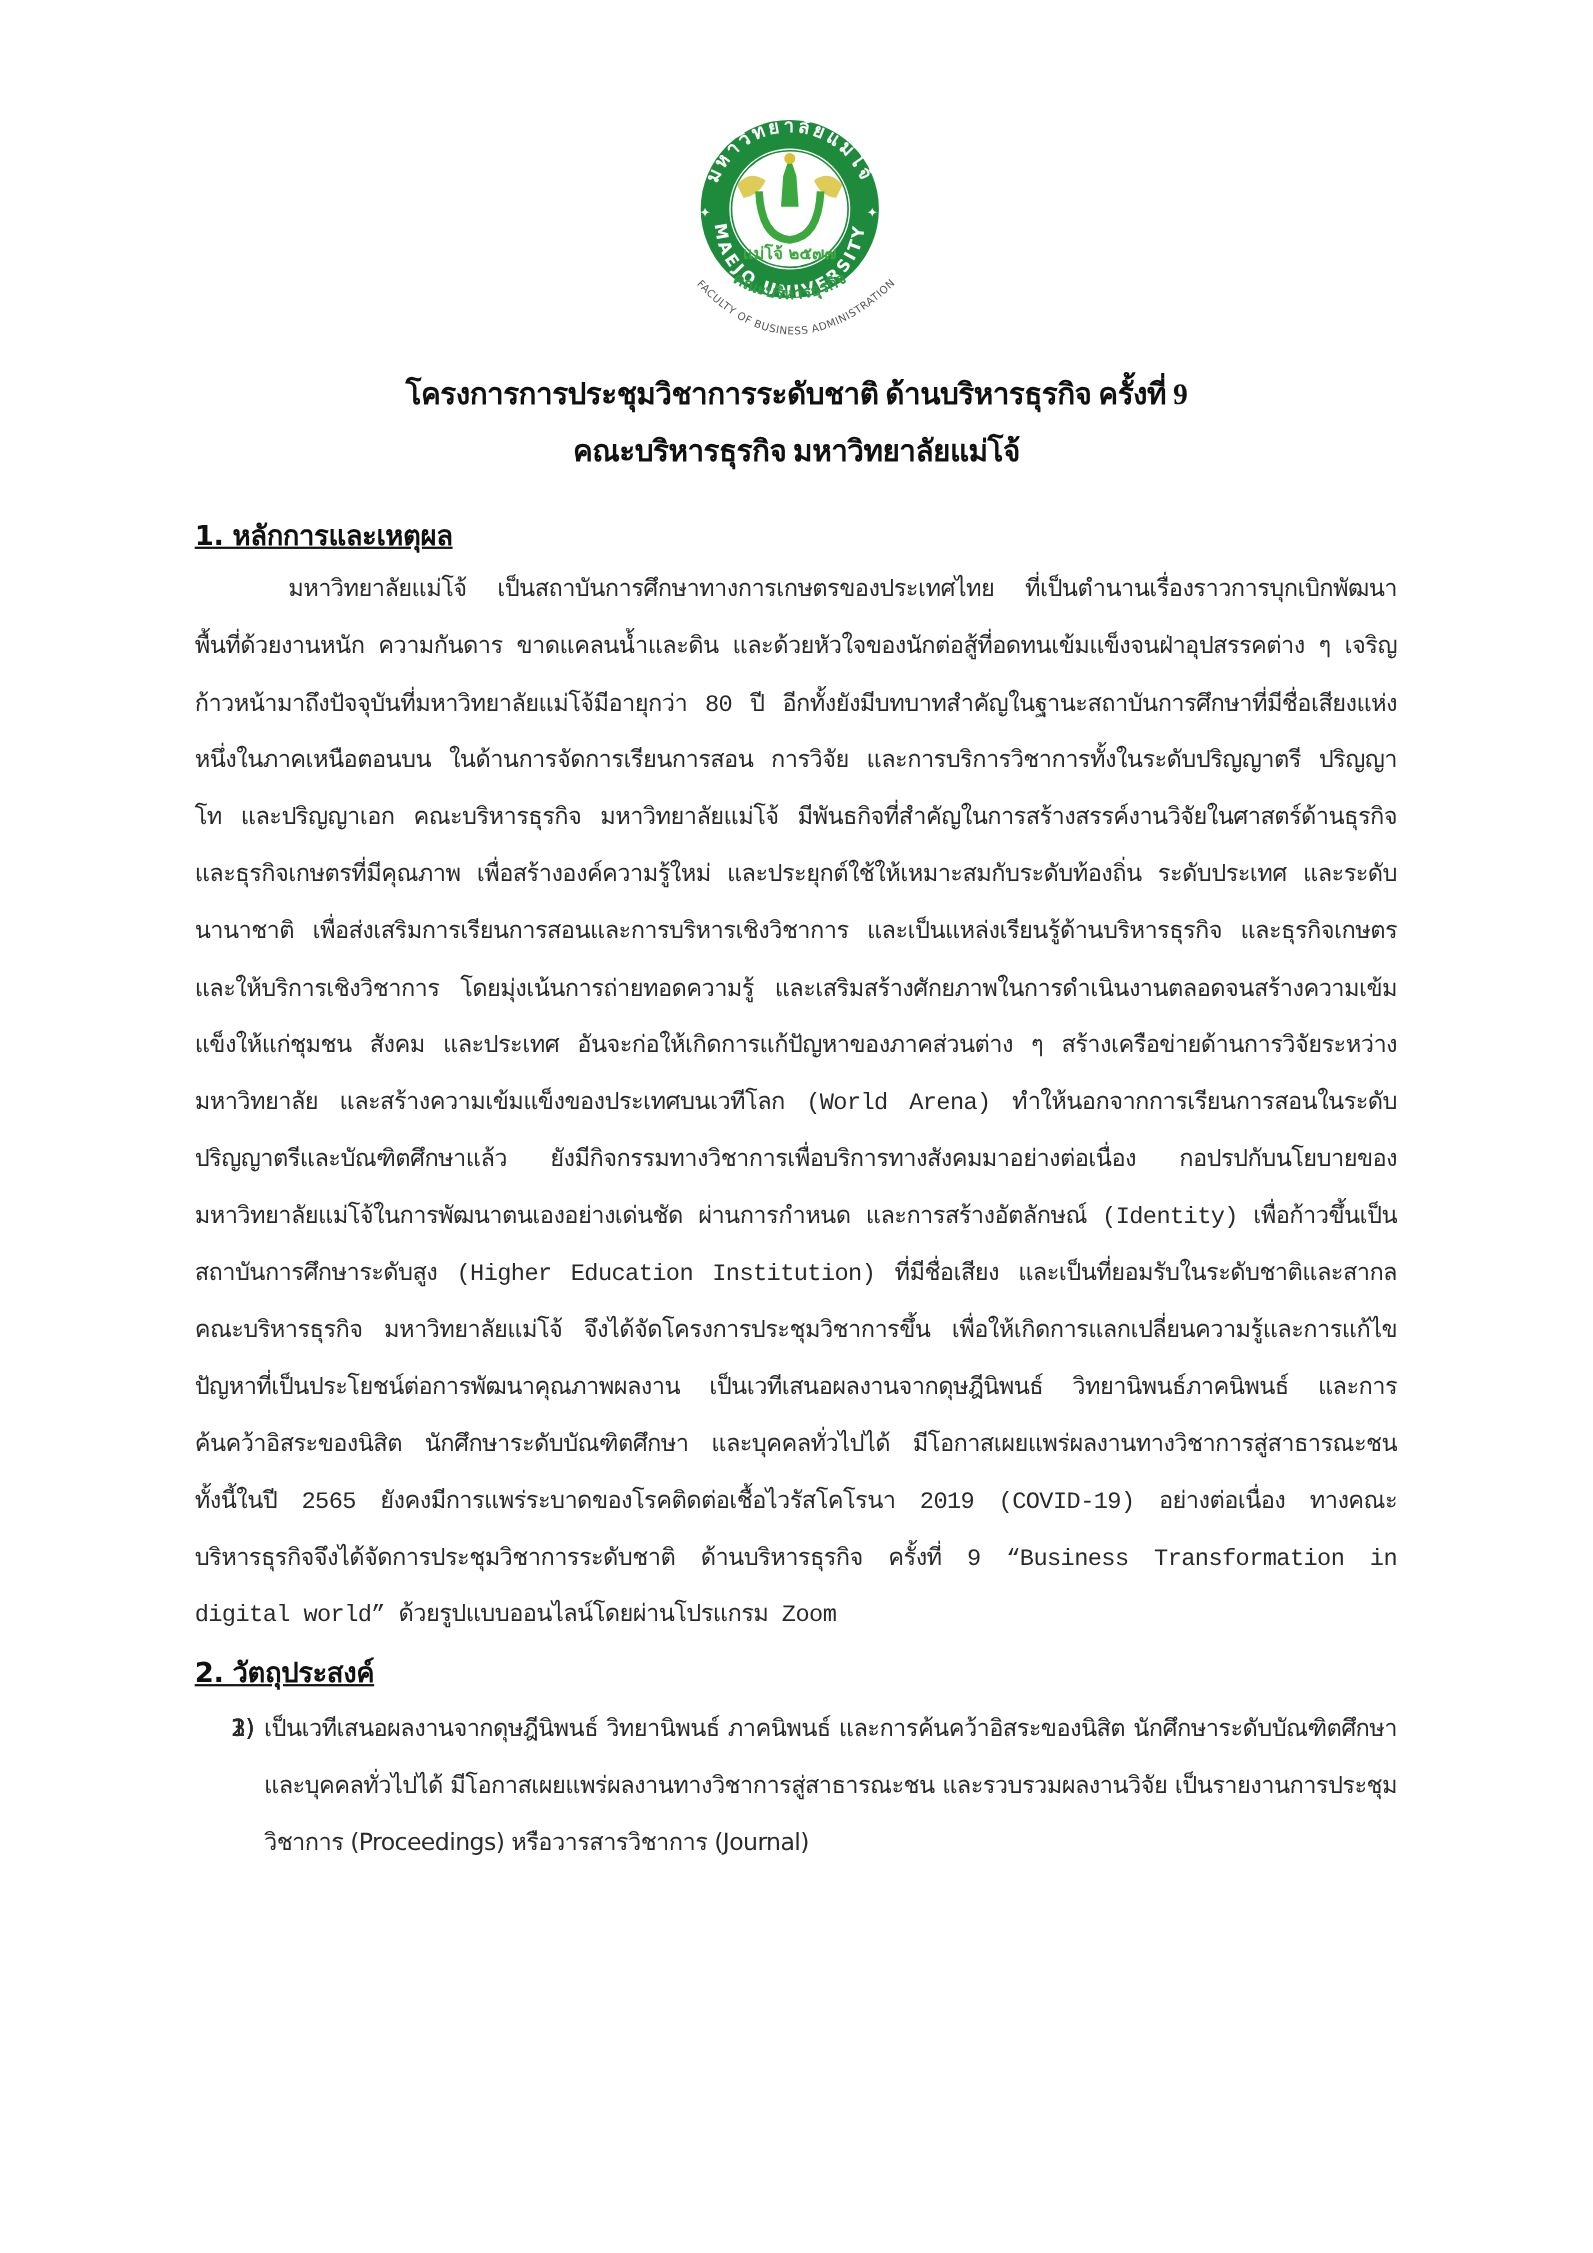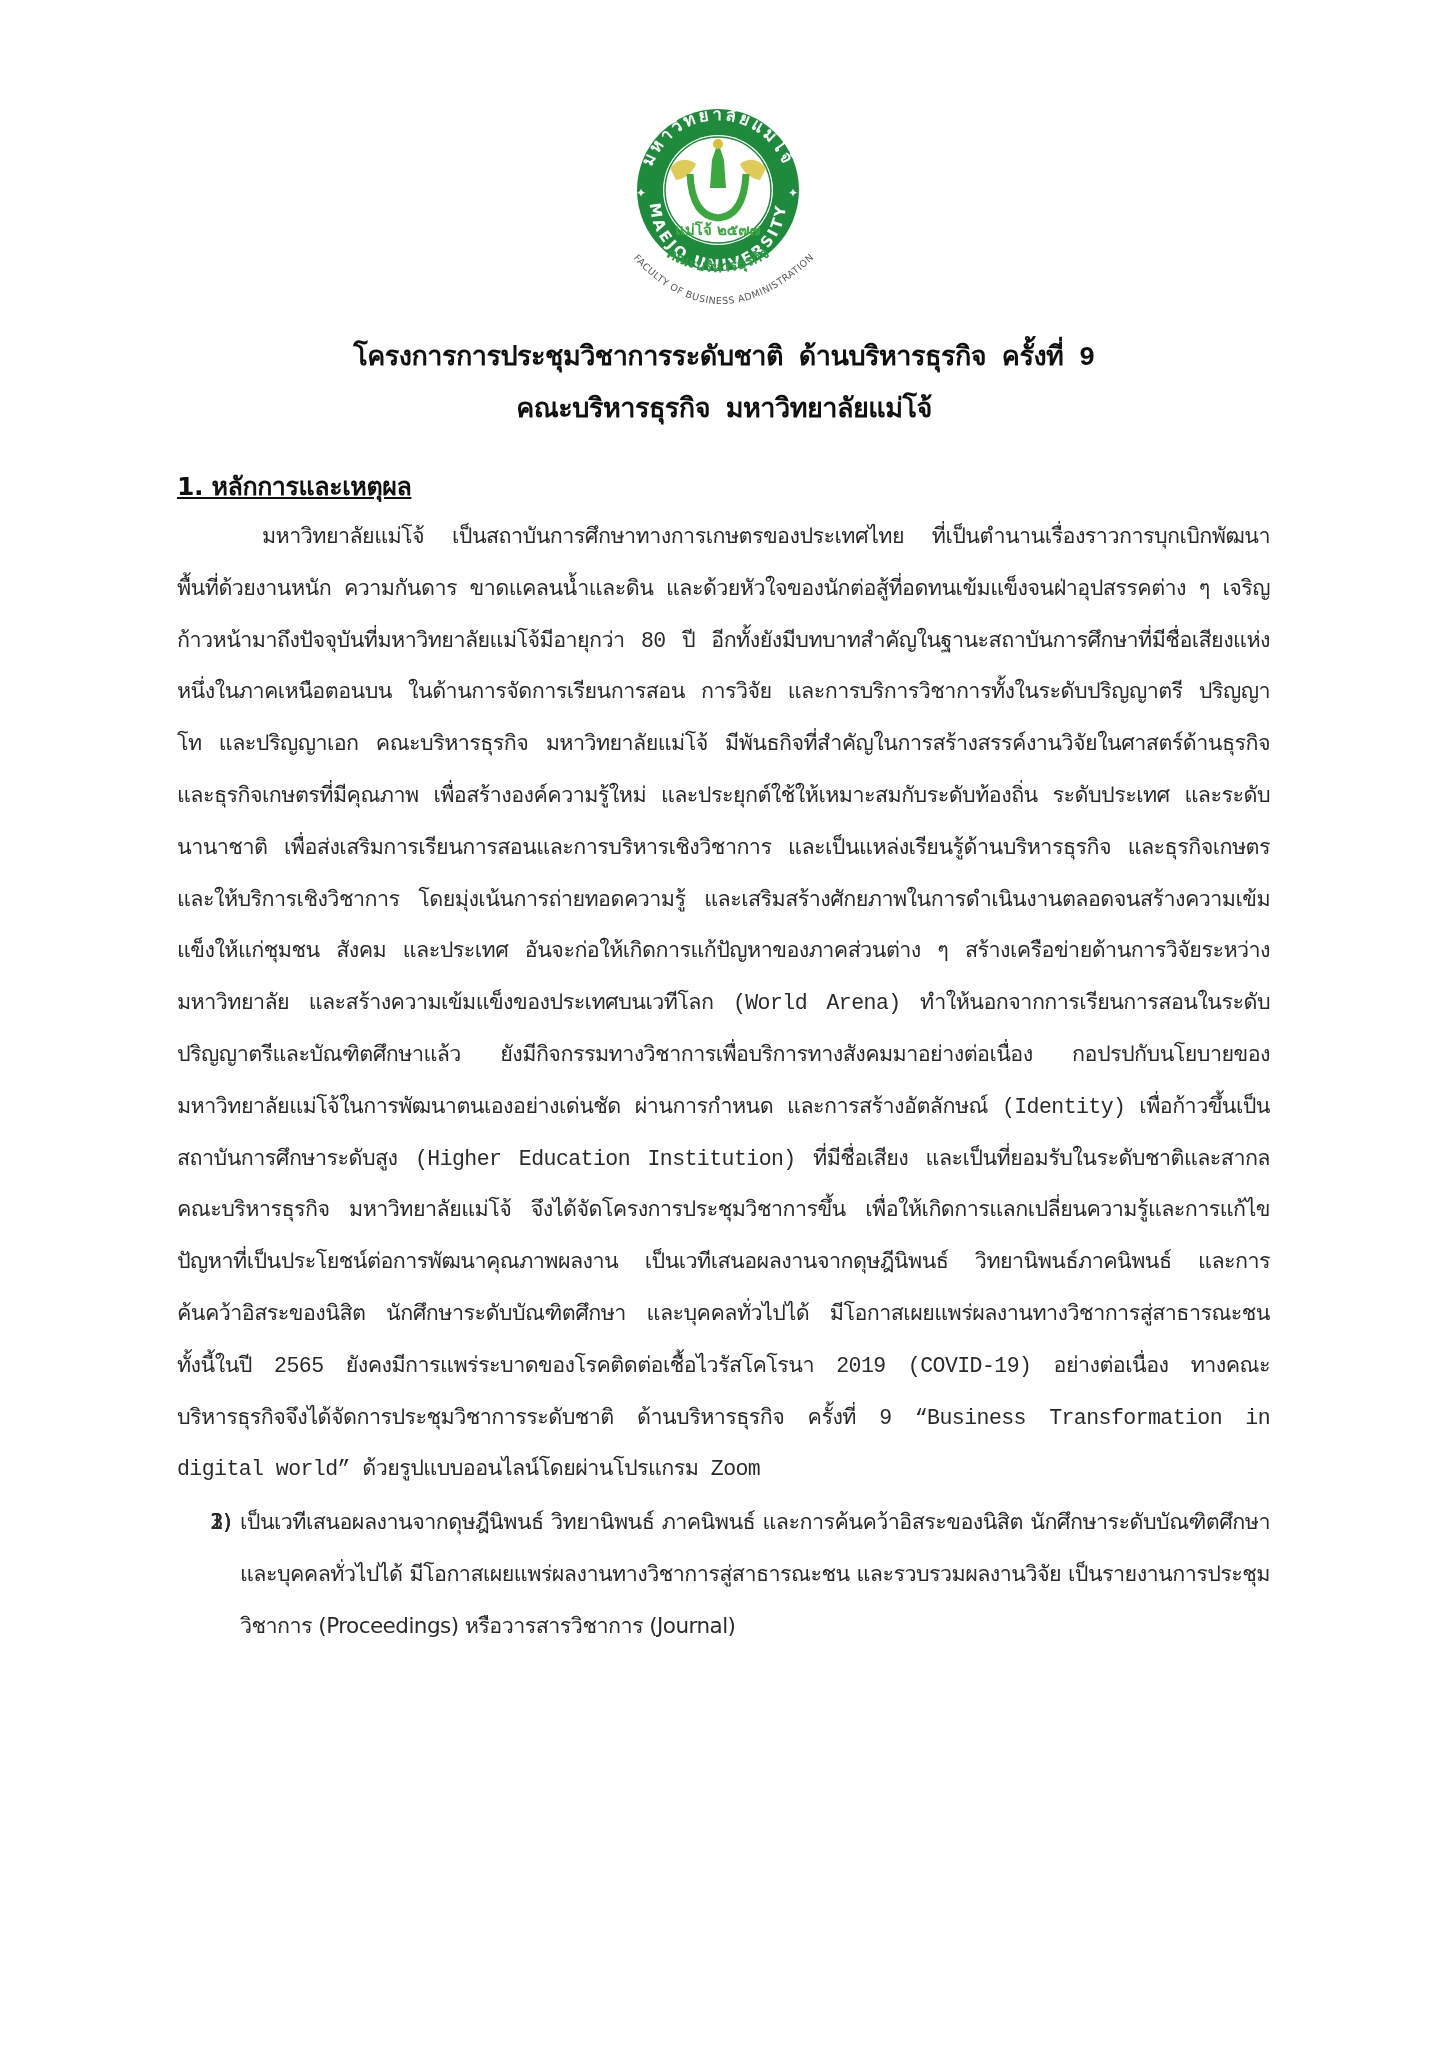--- a/index.html
+++ b/index.html
@@ -35,21 +35,21 @@
 
   
   .title-block {
     position: absolute;
     left: 0;
     top: 332px;
     width: 1448px;
     text-align: center;
   }
   .title-line {
-    font-family: Liberation Mono, monospace;
+    font-family: Liberation Serif, serif;
     font-size: 27px;
     font-weight: bold;
     line-height: 52px;
     color: #111;
     letter-spacing: -0.5px;
   }
 
   
   .content {
     position: absolute;
@@ -150,20 +150,21 @@
   </div>
 
   <div class="content">
 
     <div class="section">
       <div class="section-heading">1. หลักการและเหตุผล</div>
       <p class="para">มหาวิทยาลัยแม่โจ้ เป็นสถาบันการศึกษาทางการเกษตรของประเทศไทย ที่เป็นตำนานเรื่องราวการบุกเบิกพัฒนาพื้นที่ด้วยงานหนัก ความกันดาร ขาดแคลนน้ำและดิน และด้วยหัวใจของนักต่อสู้ที่อดทนเข้มแข็งจนฝ่าอุปสรรคต่าง ๆ เจริญก้าวหน้ามาถึงปัจจุบันที่มหาวิทยาลัยแม่โจ้มีอายุกว่า 80 ปี อีกทั้งยังมีบทบาทสำคัญในฐานะสถาบันการศึกษาที่มีชื่อเสียงแห่งหนึ่งในภาคเหนือตอนบน ในด้านการจัดการเรียนการสอน การวิจัย และการบริการวิชาการทั้งในระดับปริญญาตรี ปริญญาโท และปริญญาเอก คณะบริหารธุรกิจ มหาวิทยาลัยแม่โจ้ มีพันธกิจที่สำคัญในการสร้างสรรค์งานวิจัยในศาสตร์ด้านธุรกิจ และธุรกิจเกษตรที่มีคุณภาพ เพื่อสร้างองค์ความรู้ใหม่ และประยุกต์ใช้ให้เหมาะสมกับระดับท้องถิ่น ระดับประเทศ และระดับนานาชาติ เพื่อส่งเสริมการเรียนการสอนและการบริหารเชิงวิชาการ และเป็นแหล่งเรียนรู้ด้านบริหารธุรกิจ และธุรกิจเกษตร และให้บริการเชิงวิชาการ โดยมุ่งเน้นการถ่ายทอดความรู้ และเสริมสร้างศักยภาพในการดำเนินงานตลอดจนสร้างความเข้มแข็งให้แก่ชุมชน สังคม และประเทศ อันจะก่อให้เกิดการแก้ปัญหาของภาคส่วนต่าง ๆ สร้างเครือข่ายด้านการวิจัยระหว่างมหาวิทยาลัย และสร้างความเข้มแข็งของประเทศบนเวทีโลก (World Arena) ทำให้นอกจากการเรียนการสอนในระดับปริญญาตรีและบัณฑิตศึกษาแล้ว ยังมีกิจกรรมทางวิชาการเพื่อบริการทางสังคมมาอย่างต่อเนื่อง กอปรปกับนโยบายของมหาวิทยาลัยแม่โจ้ในการพัฒนาตนเองอย่างเด่นชัด ผ่านการกำหนด และการสร้างอัตลักษณ์ (Identity) เพื่อก้าวขึ้นเป็นสถาบันการศึกษาระดับสูง (Higher Education Institution) ที่มีชื่อเสียง และเป็นที่ยอมรับในระดับชาติและสากล คณะบริหารธุรกิจ มหาวิทยาลัยแม่โจ้ จึงได้จัดโครงการประชุมวิชาการขึ้น เพื่อให้เกิดการแลกเปลี่ยนความรู้และการแก้ไขปัญหาที่เป็นประโยชน์ต่อการพัฒนาคุณภาพผลงาน เป็นเวทีเสนอผลงานจากดุษฎีนิพนธ์ วิทยานิพนธ์ภาคนิพนธ์ และการค้นคว้าอิสระของนิสิต นักศึกษาระดับบัณฑิตศึกษา และบุคคลทั่วไปได้ มีโอกาสเผยแพร่ผลงานทางวิชาการสู่สาธารณะชน  ทั้งนี้ในปี 2565 ยังคงมีการแพร่ระบาดของโรคติดต่อเชื้อไวรัสโคโรนา 2019 (COVID-19) อย่างต่อเนื่อง ทางคณะบริหารธุรกิจจึงได้จัดการประชุมวิชาการระดับชาติ ด้านบริหารธุรกิจ ครั้งที่ 9 “Business Transformation in digital world”  ด้วยรูปแบบออนไลน์โดยผ่านโปรแกรม Zoom</p>
     </div>
 
     <div class="section">
+      <div class="section-heading">2. วัตถุประสงค์</div>
       <ul class="obj-list">
         <li class="obj-item">
           <span class="obj-marker">1)</span>
         </li>
         <li class="obj-item">
           <span class="obj-marker">2)</span>
         </li>
         <li class="obj-item">
           <span class="obj-marker">3)</span>
           <span>เป็นเวทีเสนอผลงานจากดุษฎีนิพนธ์ วิทยานิพนธ์ ภาคนิพนธ์ และการค้นคว้าอิสระของนิสิต นักศึกษาระดับบัณฑิตศึกษา และบุคคลทั่วไปได้ มีโอกาสเผยแพร่ผลงานทางวิชาการสู่สาธารณะชน และรวบรวมผลงานวิจัย เป็นรายงานการประชุมวิชาการ (Proceedings) หรือวารสารวิชาการ (Journal)</span>

